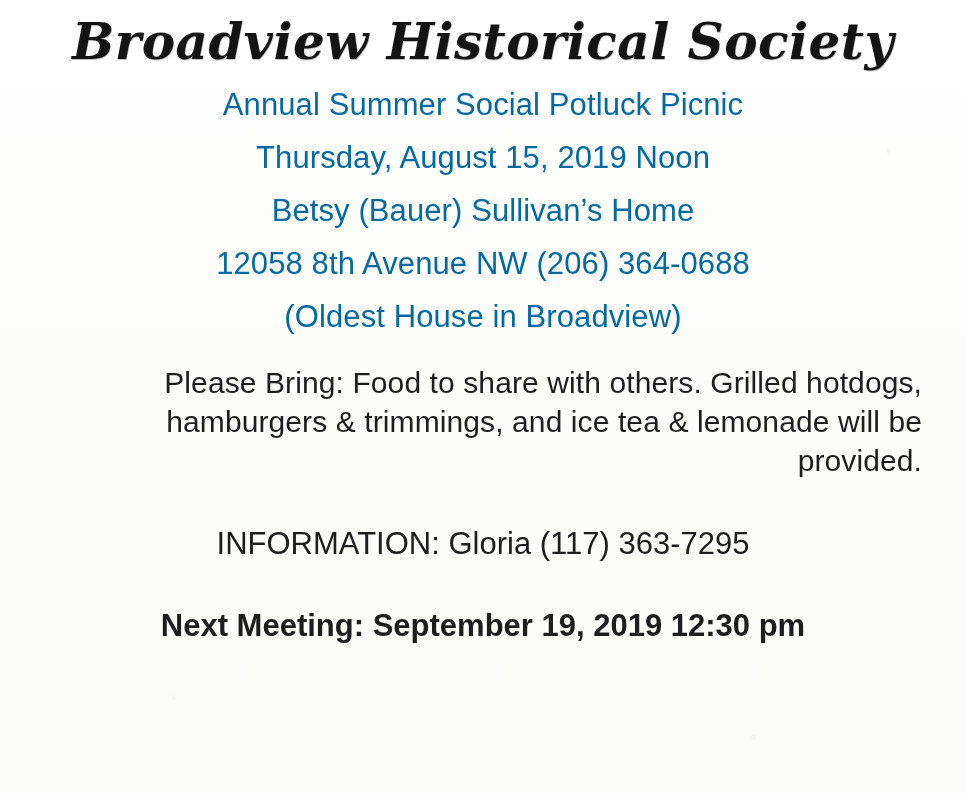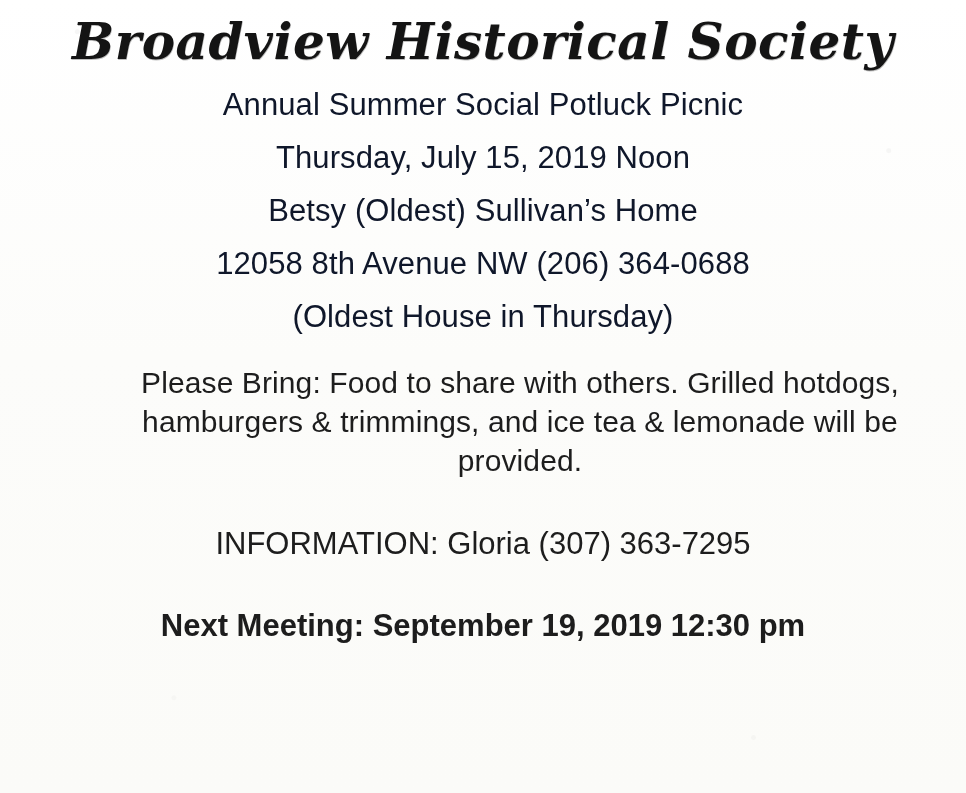--- a/index.html
+++ b/index.html
@@ -47,27 +47,27 @@
     letter-spacing: 0.5px;
     color: #141414;
     margin: 6px 0 14px 0;
     text-shadow: 0.5px 0.5px 0 rgba(0,0,0,0.25);
   }
 
   .center-line {
     text-align: center;
     font-size: 31px;
     line-height: 1.42;
-    color: #0f172a;
+    color: #0369a1;
     margin: 0 0 9px 0;
     letter-spacing: 0.1px;
   }
 
   .para {
-    text-align: center;
+    text-align: right;
     font-size: 30px;
     line-height: 1.3;
     color: #1d1d1d;
     margin: 0;
     padding: 0 4px 0 78px;
     letter-spacing: 0.1px;
     white-space: pre-line;
   }
 
   .block-bring { margin-top: 24px; }
@@ -94,28 +94,28 @@
 <body>
 
 <div class="paper"></div>
 
 <div class="flyer">
 
   <div class="title">Broadview Historical Society</div>
 
   <div class="center-line">Annual Summer Social Potluck Picnic</div>
 
-  <div class="center-line">Thursday, July 15, 2019 Noon</div>
+  <div class="center-line">Thursday, August 15, 2019 Noon</div>
 
-  <div class="center-line">Betsy (Oldest) Sullivan’s Home</div>
+  <div class="center-line">Betsy (Bauer) Sullivan’s Home</div>
 
   <div class="center-line">12058 8th Avenue NW (206) 364-0688</div>
 
-  <div class="center-line">(Oldest House in Thursday)</div>
+  <div class="center-line">(Oldest House in Broadview)</div>
 
   <div class="para block-bring">Please Bring:  Food to share with others.  Grilled hotdogs, hamburgers &amp; trimmings, and ice tea &amp; lemonade will be provided.</div>
 
 
-  <div class="info-line">INFORMATION:  Gloria (307) 363-7295</div>
+  <div class="info-line">INFORMATION:  Gloria (117) 363-7295</div>
 
   <div class="next-line">Next Meeting:  September 19, 2019   12:30 pm</div>
 
 </div>
 
 </body></html>

